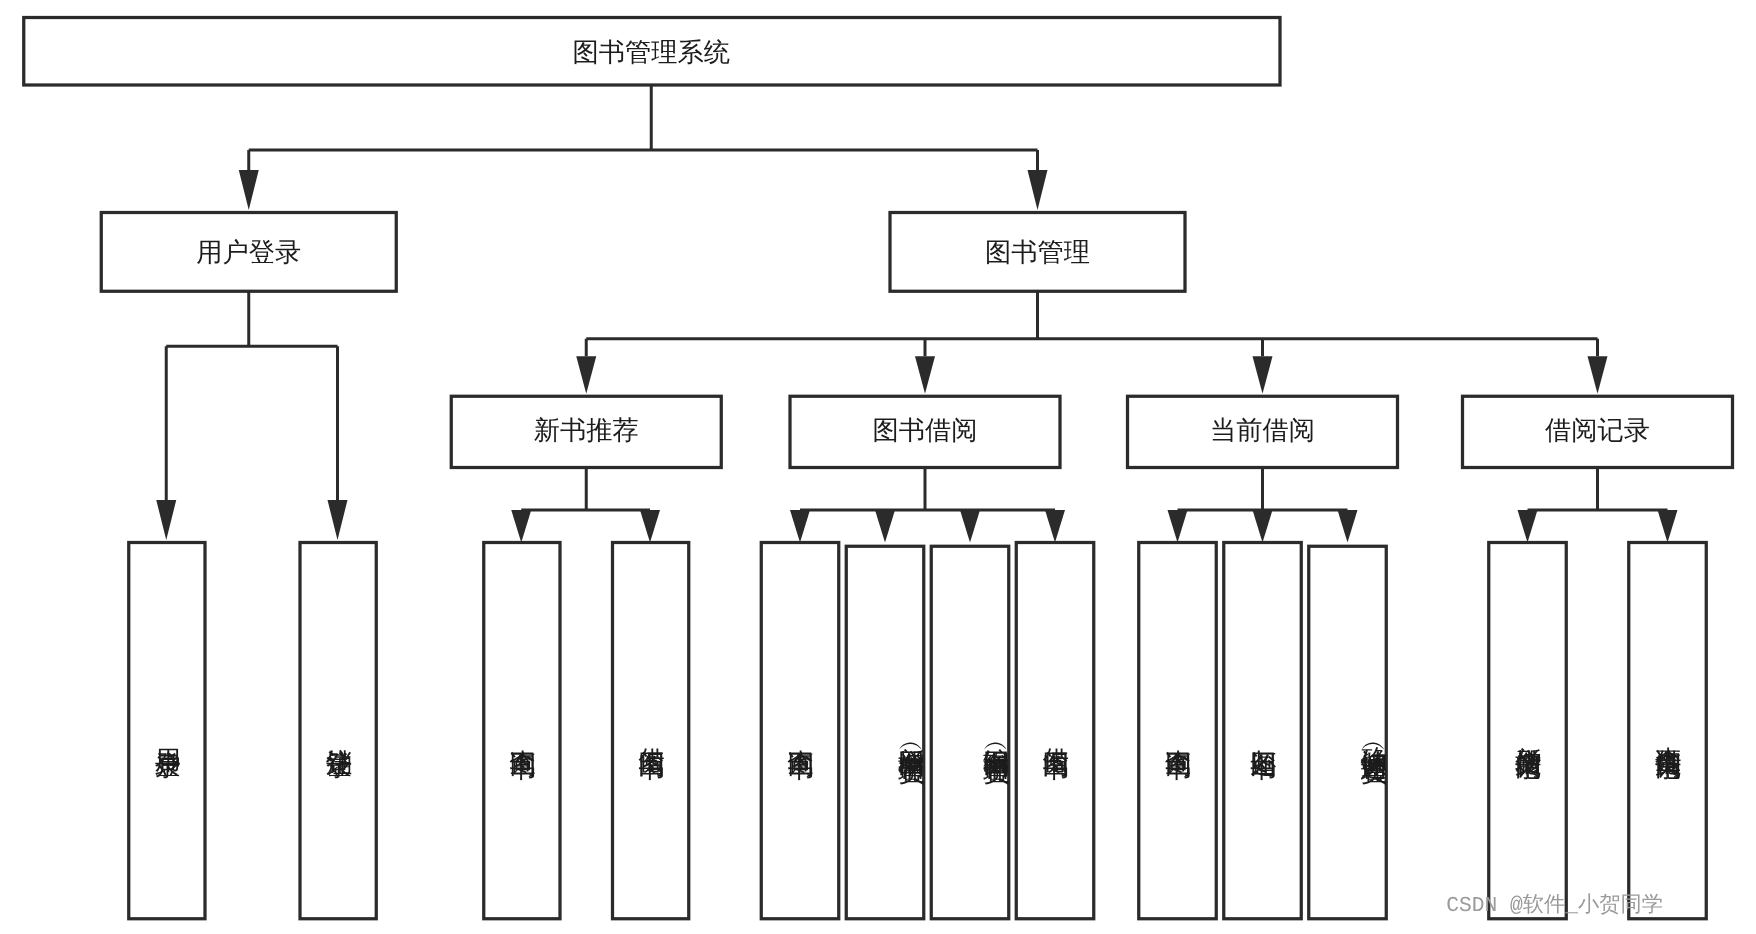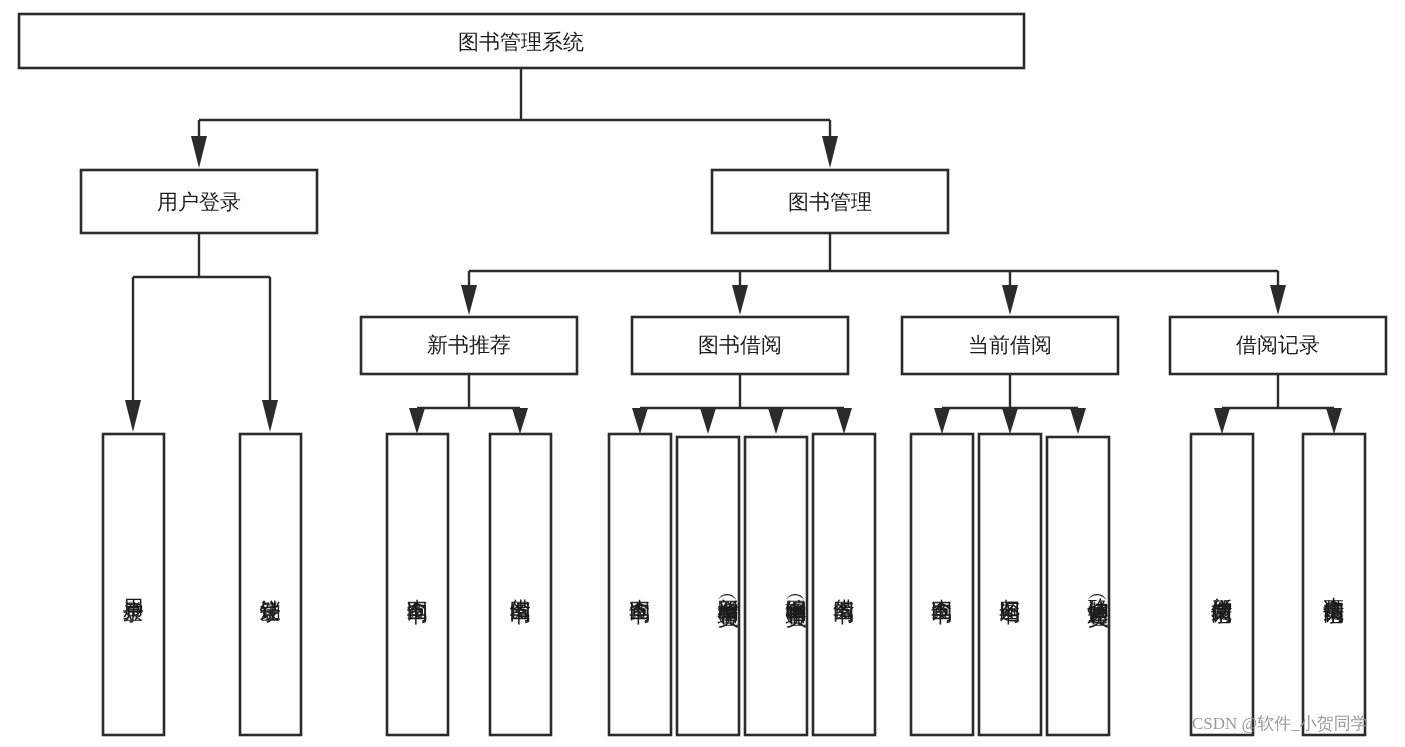--- a/index.html
+++ b/index.html
@@ -55,23 +55,23 @@
     font-size: 21px;
     line-height: 1.02;
     color: #1c1c1c;
     letter-spacing: 1.5px;
     text-align: center;
     white-space: nowrap;
     pointer-events: none;
   }
   .watermark {
     position: absolute;
-    left: 1192px;
+    left: 1157px;
     top: 712px;
-    font-family: Liberation Serif, serif;
+    font-family: Liberation Mono, monospace;
     font-size: 17px;
     color: #9a9a9a;
     white-space: nowrap;
   }
 </style>
 </head>
 <body>
 
 <div id="diagram-root">
 

